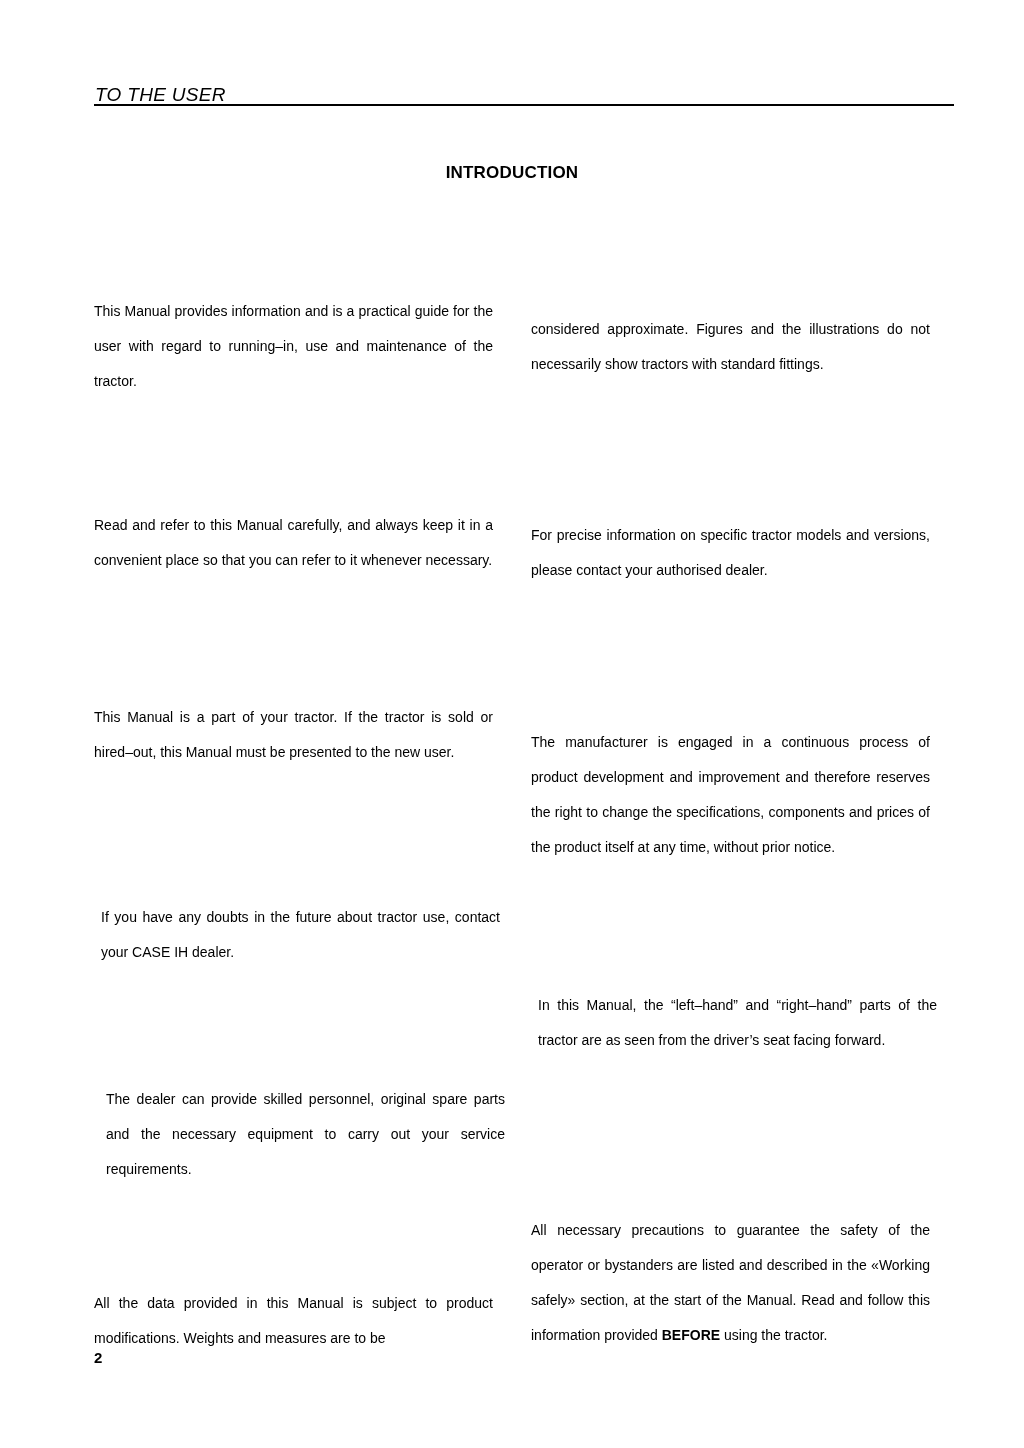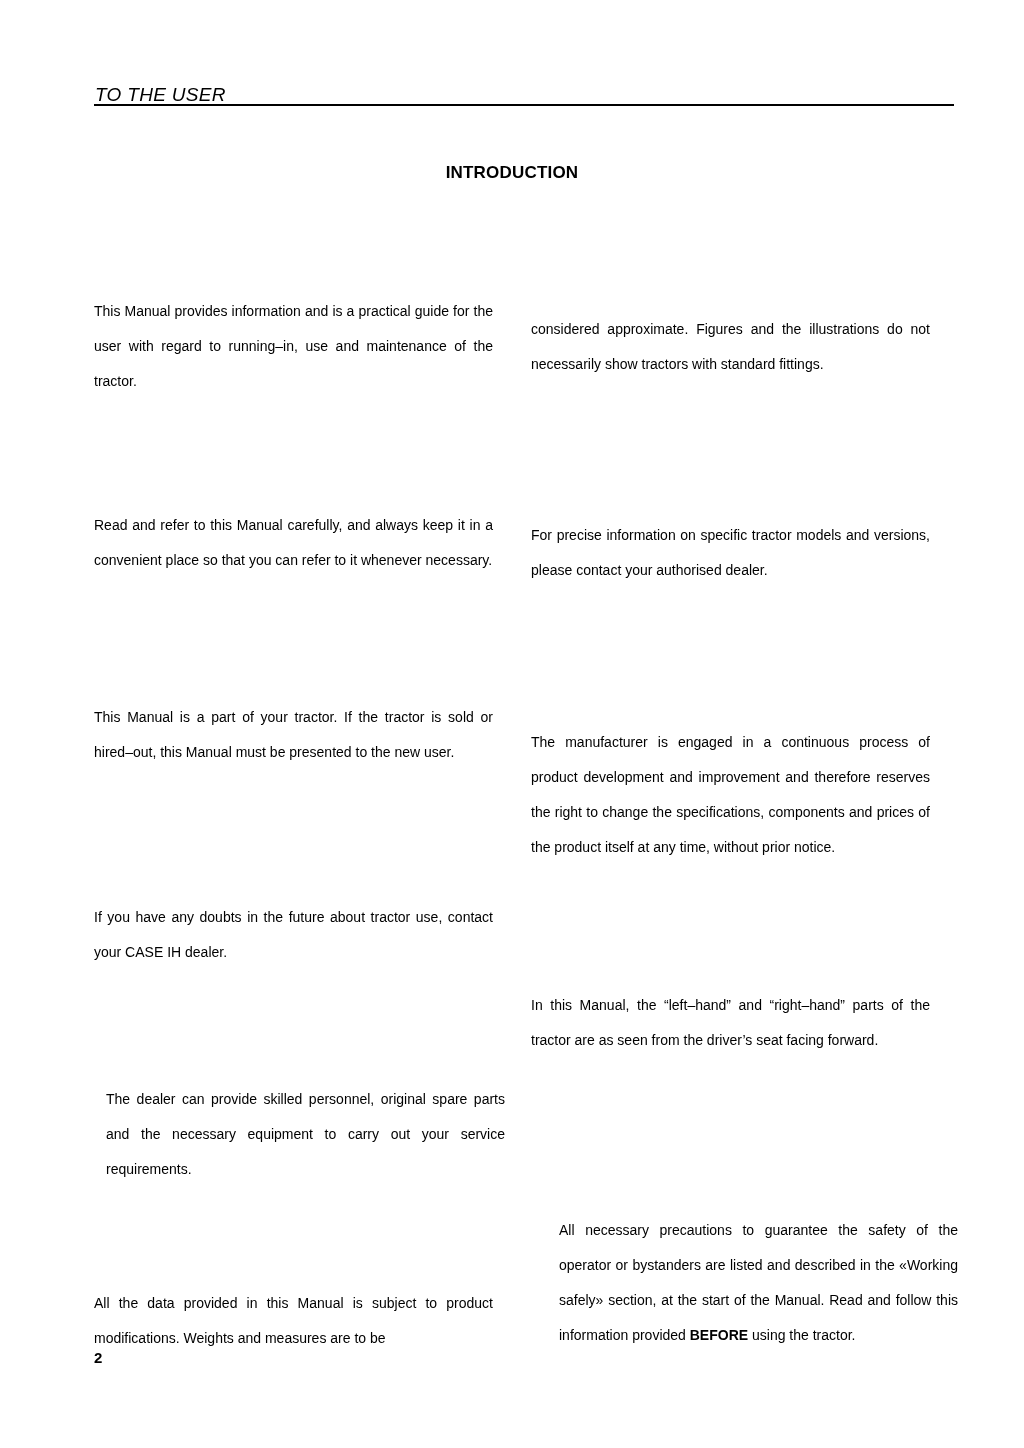--- a/index.html
+++ b/index.html
@@ -59,30 +59,30 @@
     text-align: justify;
     text-justify: inter-word;
     margin: 0;
   }
   .para b { font-weight: bold; }
 
   
   .lp1 { top: 294px; }
   .lp2 { top: 508px; }
   .lp3 { top: 700px; }
-  .lp4 { top: 900px; }
+  .lp4 { top: 900px; margin-left: 7px; }
   .lp5 { top: 1082px; margin-left: 12px; }
   .lp6 { top: 1286px; }
 
   
   .rp1 { top: 312px; }
   .rp2 { top: 518px; }
   .rp3 { top: 718px; margin-top: 7px; }
-  .rp4 { top: 988px; }
-  .rp5 { top: 1213px; margin-left: 28px; }
+  .rp4 { top: 988px; margin-left: 7px; }
+  .rp5 { top: 1213px; }
 
   
   .page-number {
     position: absolute;
     left: 94px;
     top: 1349px;
     font-size: 15px;
     font-weight: bold;
   }
 </style>

